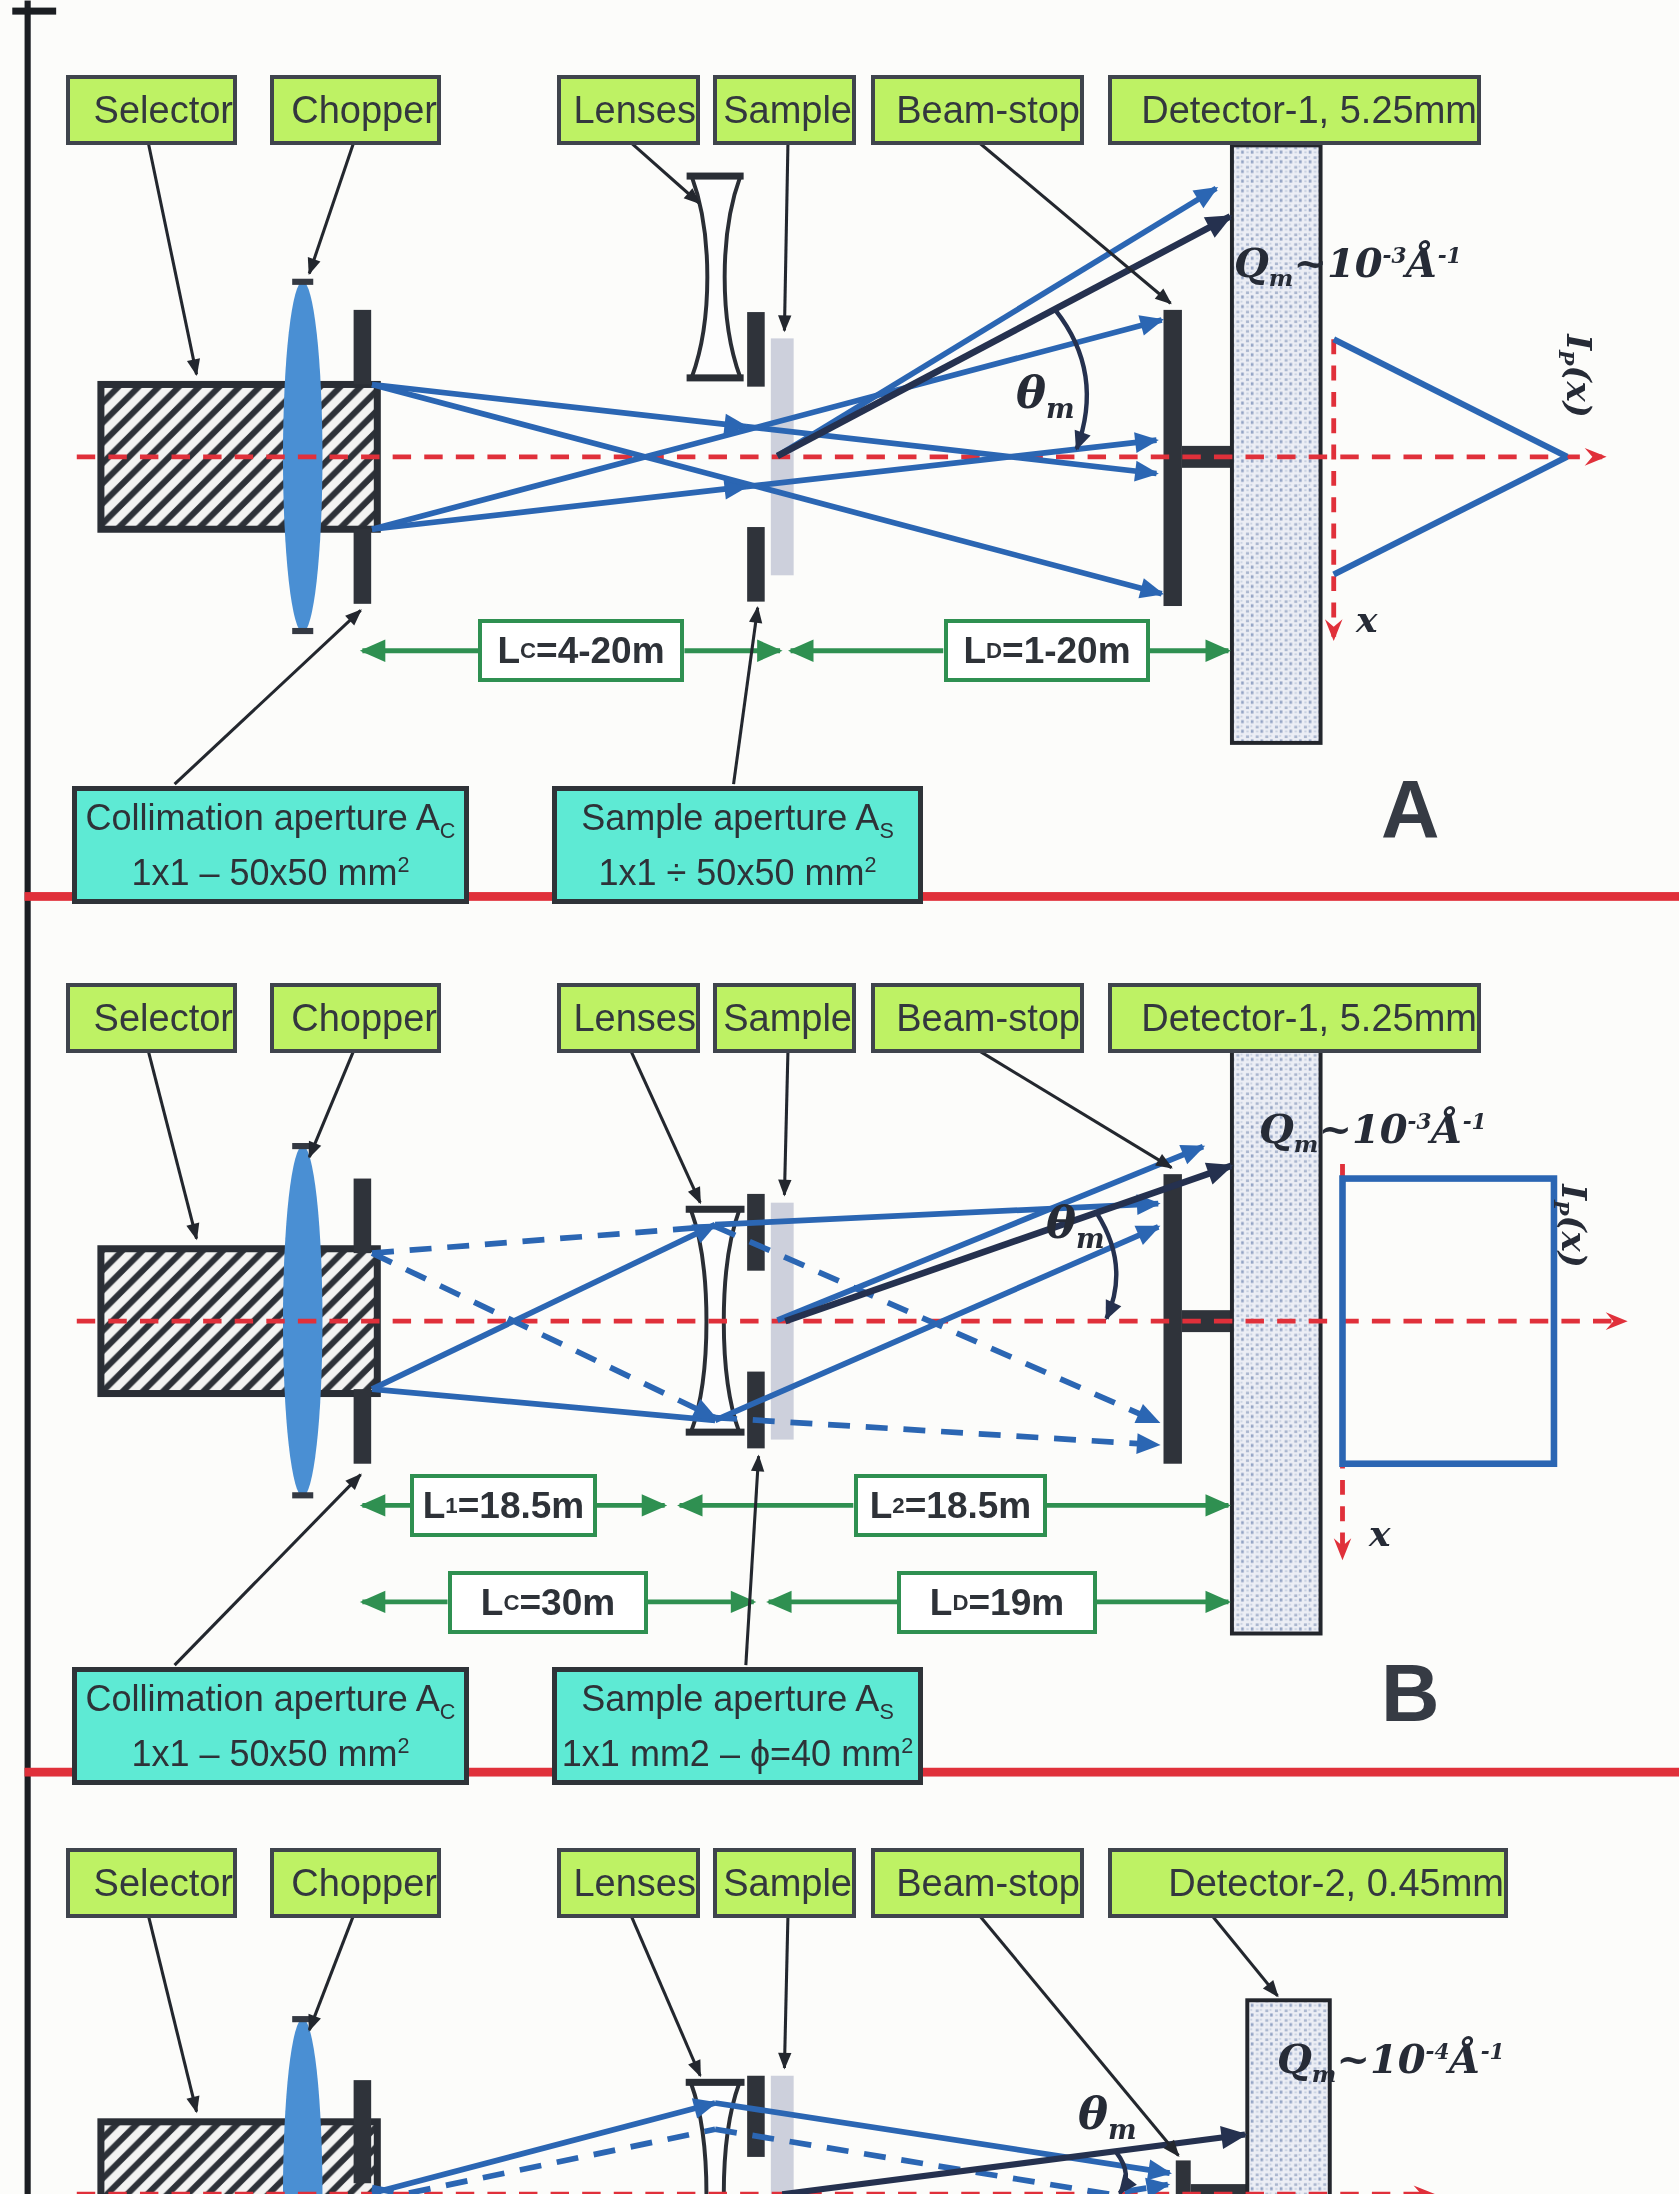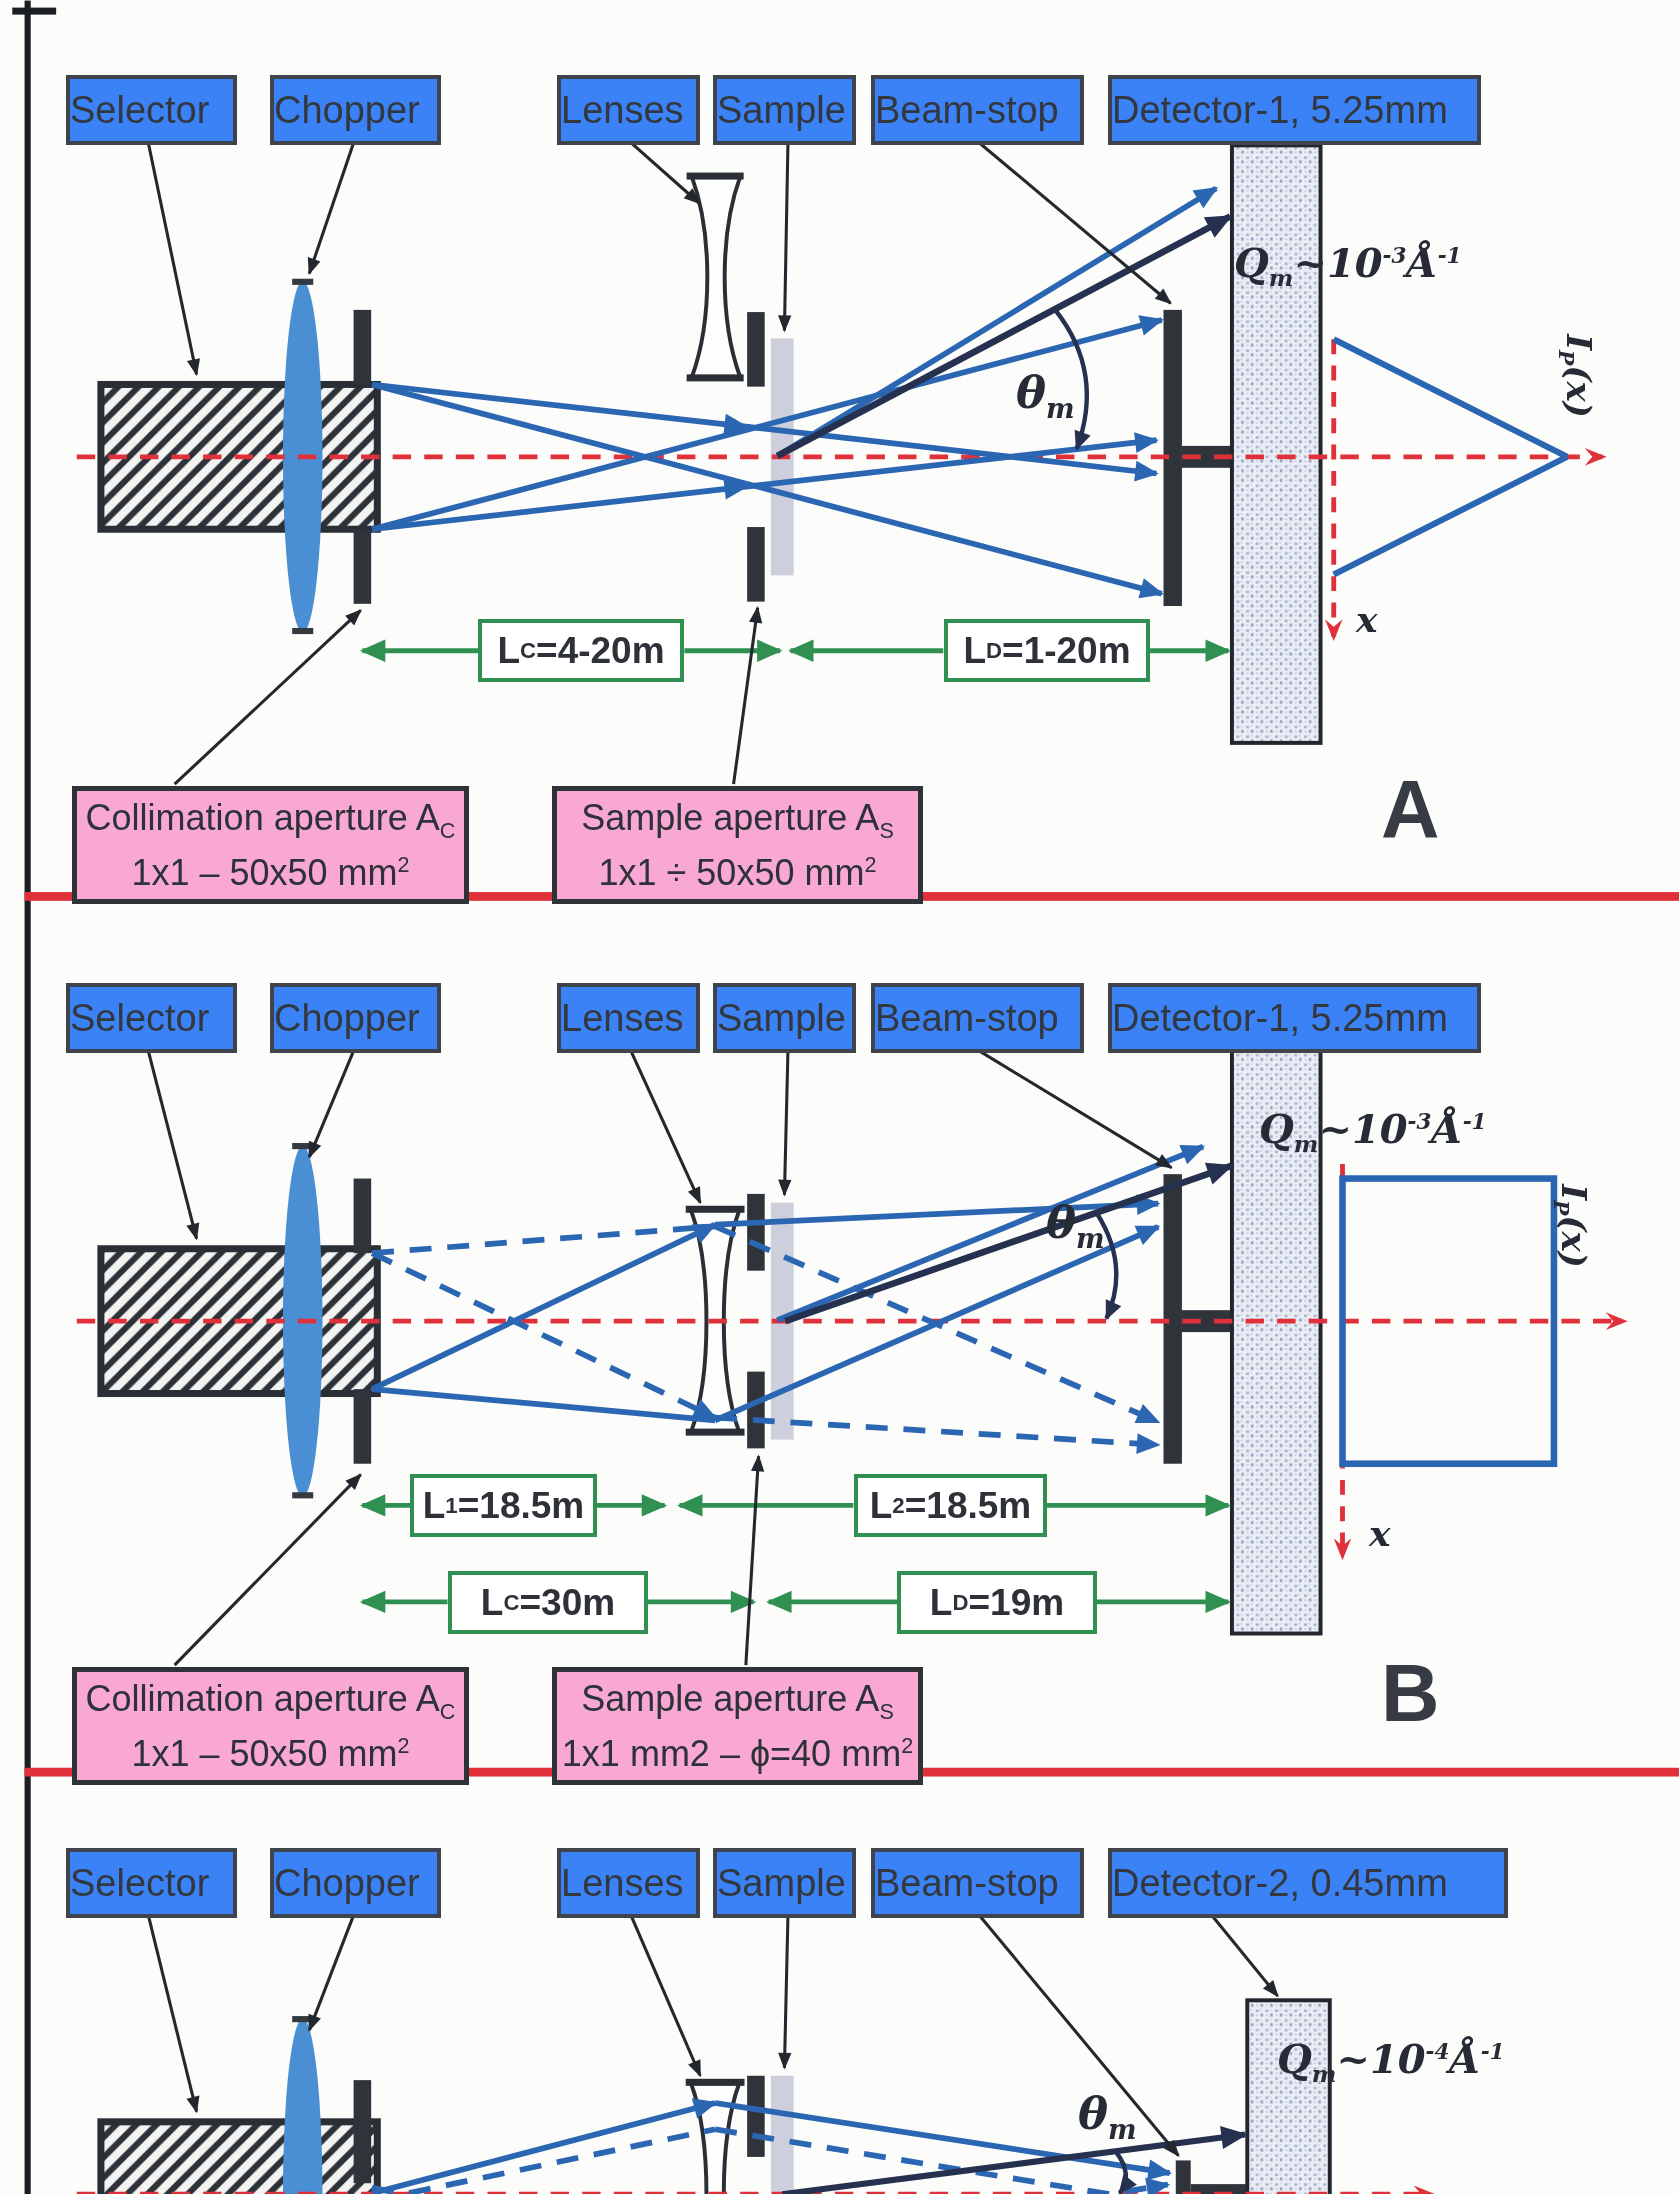--- a/index.html
+++ b/index.html
@@ -1,28 +1,28 @@
 <!DOCTYPE html>
 <html style="font-size:7px"><head>
 <meta charset="utf-8">
 <style>
   html,body{margin:0;padding:0}
   #page{position:relative;width:1679px;height:2655px;background:#fcfcfa;
         font-family:"Liberation Sans",sans-serif;overflow:hidden}
   #gfx{position:absolute;left:0;top:0}
   .lblbox{position:absolute;box-sizing:border-box;height:70px;border:4.4px solid #3f444c;
-        background:#3b82f6;display:flex;align-items:center;justify-content:flex-start;
+        background:#bef264;display:flex;align-items:center;justify-content:flex-end;
         font-size:38px;color:#33373e;white-space:nowrap}
   .dimbox{position:absolute;box-sizing:border-box;height:63px;border:4.8px solid #2f9051;
         background:#ffffff;display:flex;align-items:center;justify-content:center;
         font-size:37px;font-weight:700;color:#2e3238;white-space:nowrap}
   .dimbox sub,.apbox sub{font-size:60%;line-height:0}
   .apbox sup{font-size:60%;line-height:0}
   .apbox{position:absolute;box-sizing:border-box;height:118px;border:5.3px solid #2f3338;
-        background:#f9a8d4;color:#2e3238;font-size:36px;text-align:center;
+        background:#5eead4;color:#2e3238;font-size:36px;text-align:center;
         display:flex;flex-direction:column;justify-content:center;gap:13px;
         font-family:"Liberation Sans","DejaVu Sans",sans-serif;white-space:nowrap}
   .hand{position:absolute;font-family:"DejaVu Serif",serif;font-style:italic;
         font-weight:600;color:#262b36;white-space:nowrap}
   .qm{font-size:40px}
   .qm sub{font-size:58%;line-height:0}
   .qm sup{font-size:54%;line-height:0}
   .theta{font-size:45px}
   .theta sub{font-size:60%;line-height:0}
   .xlab{font-size:36px}

